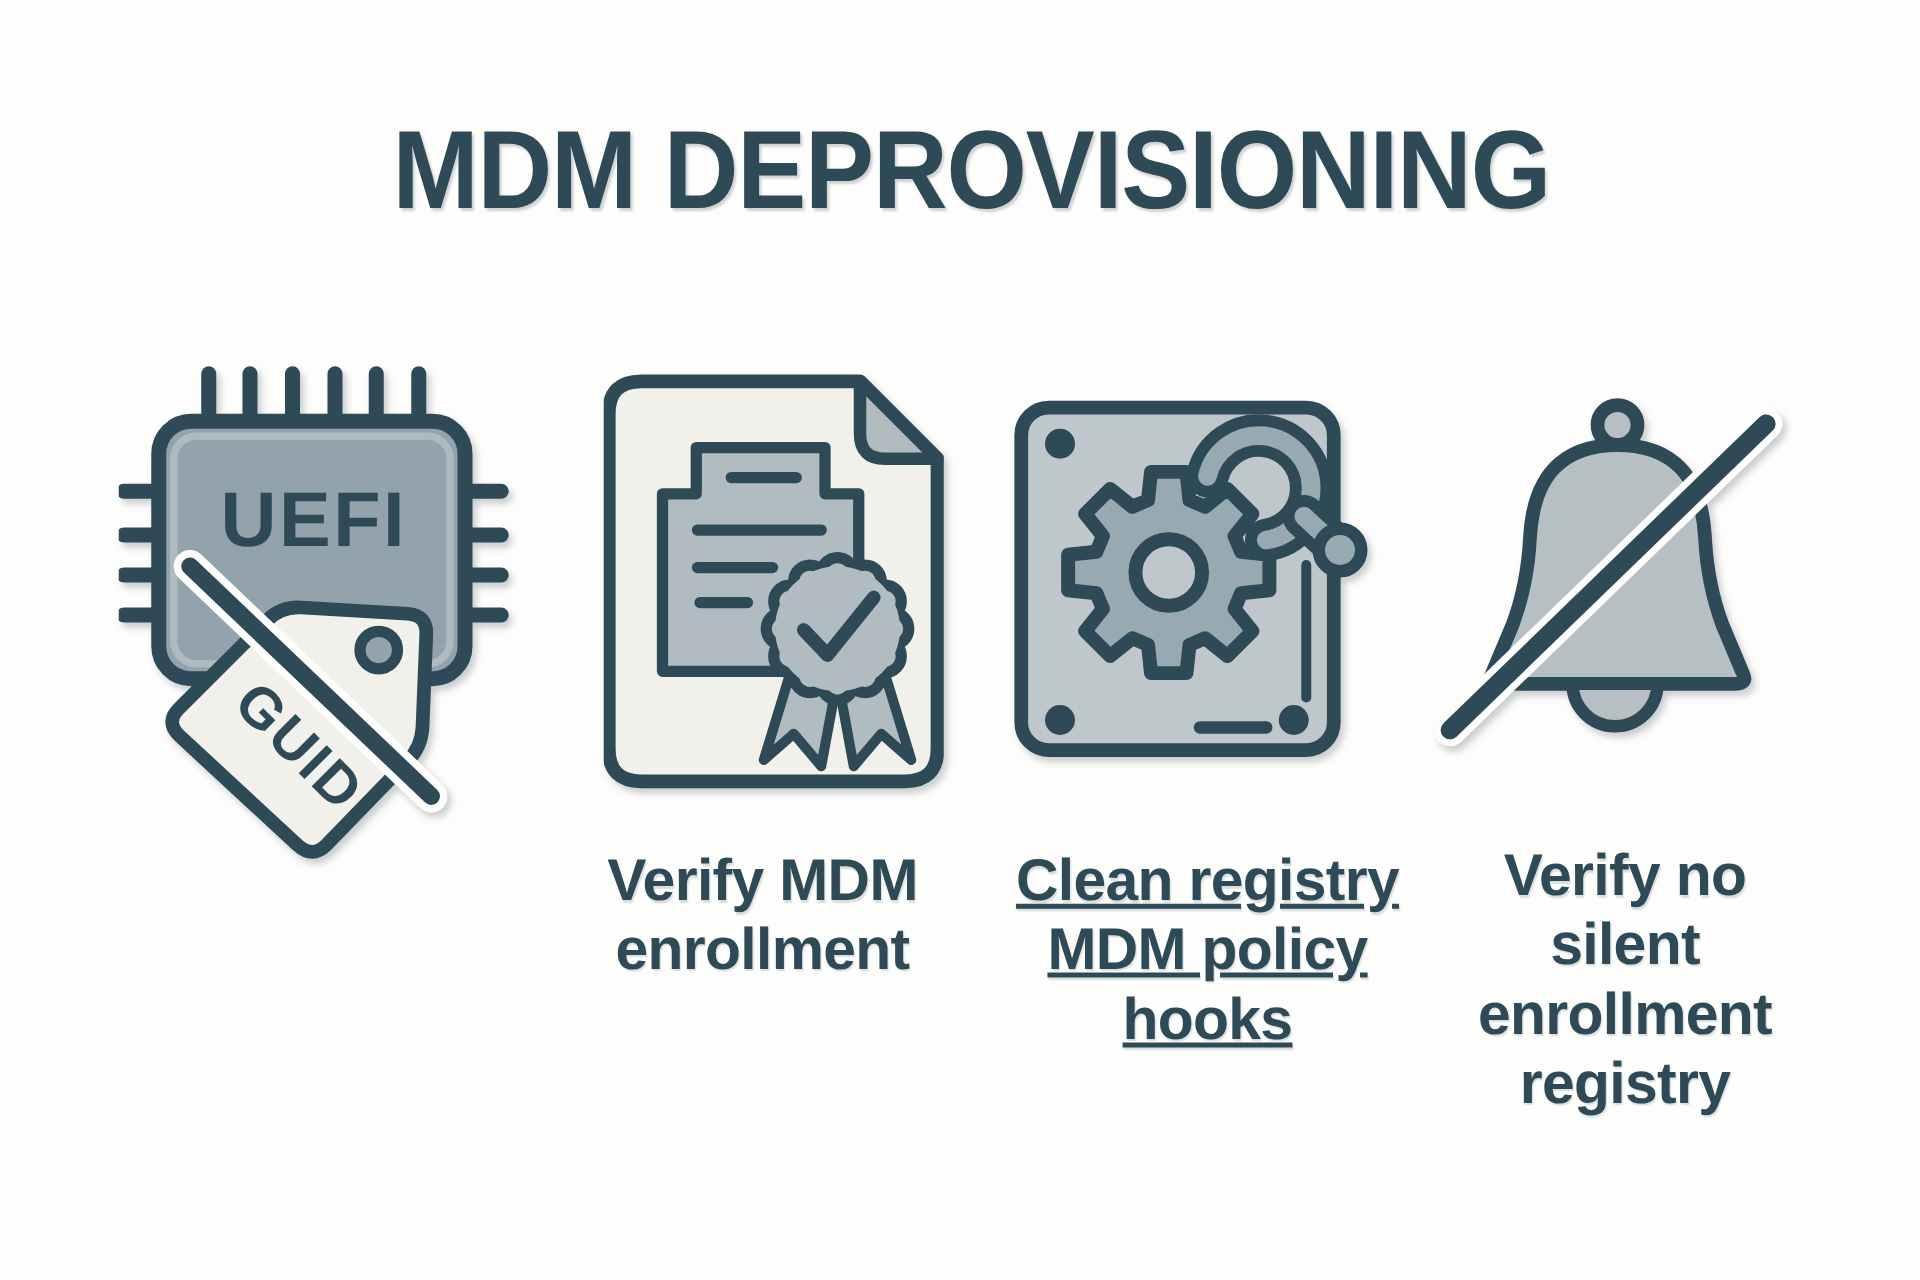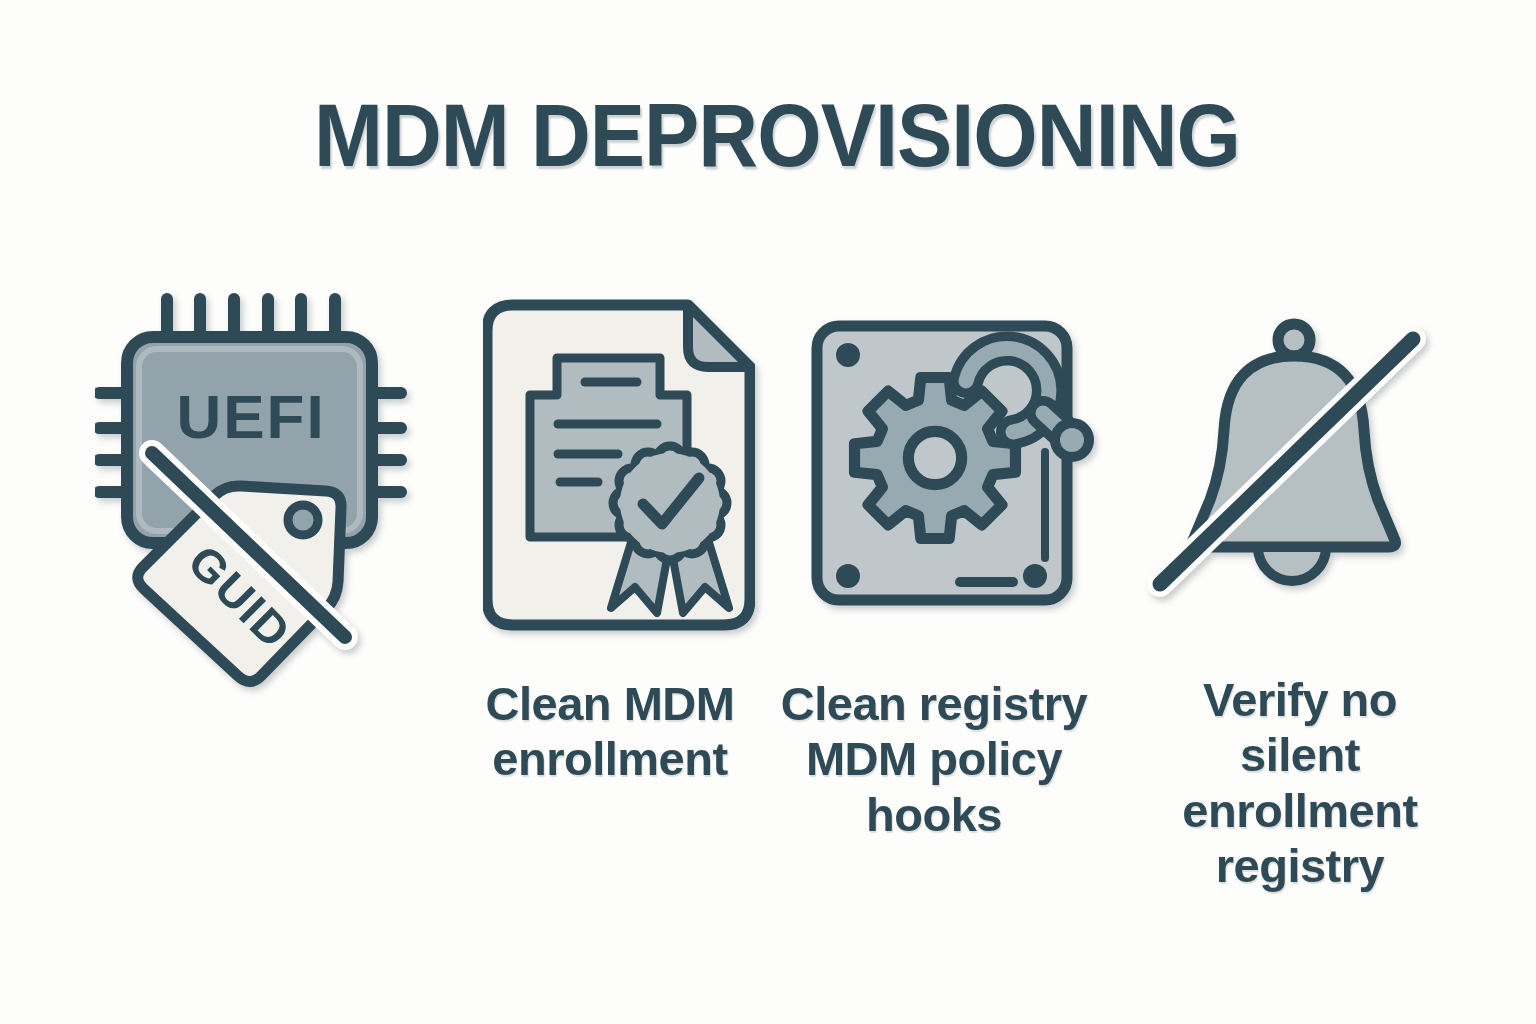--- a/index.html
+++ b/index.html
@@ -109,21 +109,21 @@
           <circle cx="149" cy="185" r="13"></circle>
         <circle cx="165" cy="169" r="13"></circle>
           <circle cx="187" cy="163" r="13"></circle>
         <circle cx="209" cy="169" r="13"></circle>
           <circle cx="225" cy="185" r="13"></circle>
       </g>
       <circle class="f-muted" cx="187" cy="207" r="50"></circle>
       <polyline class="ink f-none" points="160,208 179,228 216,182" stroke-width="11" stroke-linecap="round" stroke-linejoin="round"></polyline>
     </g>
   </svg>
-  <div class="label" style="left:410px; top:676px; width:400px;">Clean MDM
+  <div class="label" style="left:410px; top:676px; width:400px;">Verify MDM
 enrollment</div>
 
   <svg class="icon" style="left:810px; top:318px;" width="290" height="300" viewBox="0 0 290 300" aria-hidden="true">
     <rect class="f-plate ink" x="7" y="8" width="250" height="274" rx="22" stroke-width="11"></rect>
     <g class="f-ink">
       <circle cx="38" cy="37" r="12"></circle>
         <circle cx="225" cy="37" r="12"></circle>
       <circle cx="38" cy="258" r="12"></circle>
         <circle cx="225" cy="258" r="12"></circle>
     </g>
@@ -139,21 +139,21 @@
     </g>
 
     <g>
       <path class="ink f-none" d="M156,63 A42,42 0 1 1 203,114" stroke-width="34" stroke-linecap="round"></path>
       <path class="f-none" d="M156,63 A42,42 0 1 1 203,114" stroke="var(--gear,#97a9b1)" stroke-width="15" stroke-linecap="round"></path>
       <line class="ink" x1="233" y1="95" x2="258" y2="118" stroke-width="34" stroke-linecap="round"></line>
       <line x1="233" y1="95" x2="258" y2="118" stroke="var(--gear,#97a9b1)" stroke-width="15" stroke-linecap="round"></line>
       <circle class="f-gear ink" cx="262" cy="122" r="17" stroke-width="10"></circle>
     </g>
   </svg>
-  <div class="label" style="left:732px; top:676px; width:404px;">Clean registry
+  <div class="label" style="left:764px; top:676px; width:404px;text-decoration:underline;">Clean registry
 MDM policy
 hooks</div>
 
   <svg class="icon" style="left:1148px; top:312px;" width="280" height="300" viewBox="0 0 280 300" aria-hidden="true">
     <circle class="f-bell ink" cx="146" cy="28" r="16" stroke-width="11"></circle>
     <path class="f-bell ink" stroke-width="11" stroke-linejoin="round" d="M46,226 L62,188 Q74,156 76,118 Q80,44 146,44 Q212,44 216,118 Q218,156 230,188 L246,226 Q251,235 240,235 H52 Q41,235 46,226 Z"></path>
     <path class="f-bell ink" stroke-width="10" d="M110,235 A34,34 0 0 0 178,235 Z"></path>
     <line class="white" x1="12" y1="272" x2="265" y2="27" stroke-width="26" stroke-linecap="round"></line>
     <line class="ink" x1="12" y1="272" x2="265" y2="27" stroke-width="15" stroke-linecap="round"></line>
   </svg>

